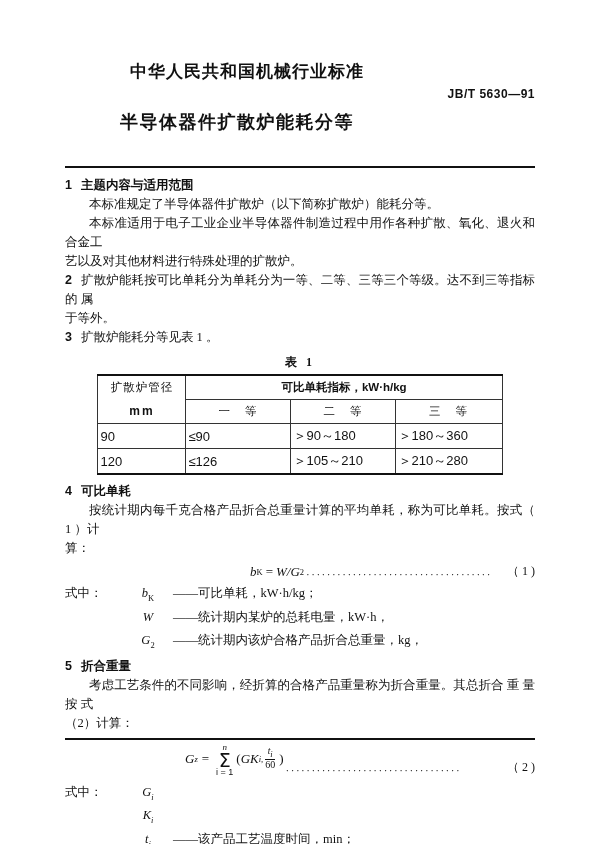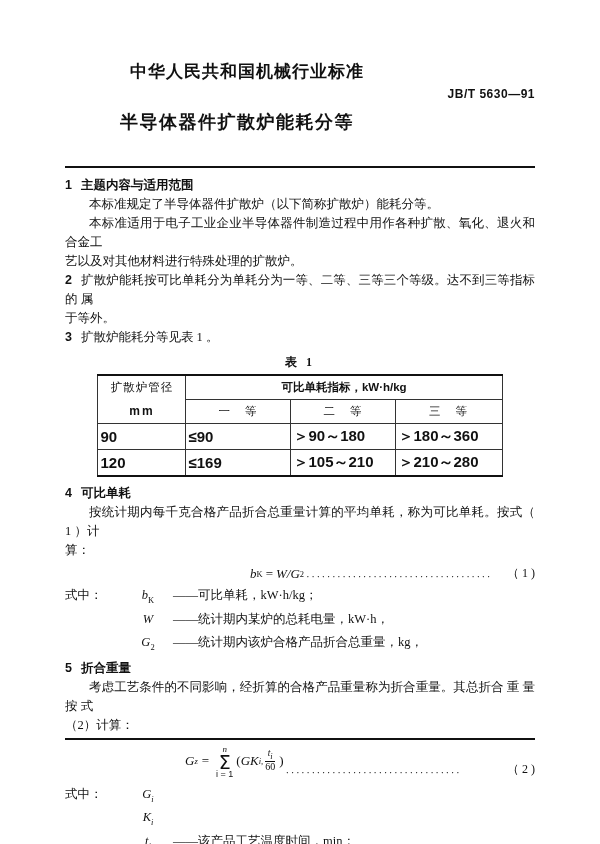--- a/index.html
+++ b/index.html
@@ -153,22 +153,21 @@
     font-family: "Liberation Sans", sans-serif;
     font-weight: bold;
     font-size: 11.5px;
   }
   table.spec .grade {
     letter-spacing: 6px;
     padding-left: 6px;
   }
   table.spec .numcell {
     font-family: "Liberation Sans", sans-serif;
-    font-size: 15px;
-    font-weight: bold;
+    font-size: 13px;
   }
   table.spec .rowhead-unit {
     font-family: "Liberation Sans", sans-serif;
     font-weight: bold;
     letter-spacing: 2px;
     font-size: 12px;
   }
   .noborder-top { border-top: none !important; }
   .noborder-bottom { border-bottom: none !important; }
 
@@ -345,21 +344,21 @@
             <th class="grade">三    等</th>
           </tr>
           <tr>
             <td class="numcell">90</td>
             <td class="numcell">≤90</td>
             <td class="numcell">＞90～180</td>
             <td class="numcell">＞180～360</td>
           </tr>
           <tr>
             <td class="numcell">120</td>
-            <td class="numcell">≤169</td>
+            <td class="numcell">≤126</td>
             <td class="numcell">＞105～210</td>
             <td class="numcell">＞210～280</td>
           </tr>
         </tbody>
       </table>
     </div>
 
     <div class="clause-head">
       <span class="clause-num">4</span>
       <span>可比单耗</span>

